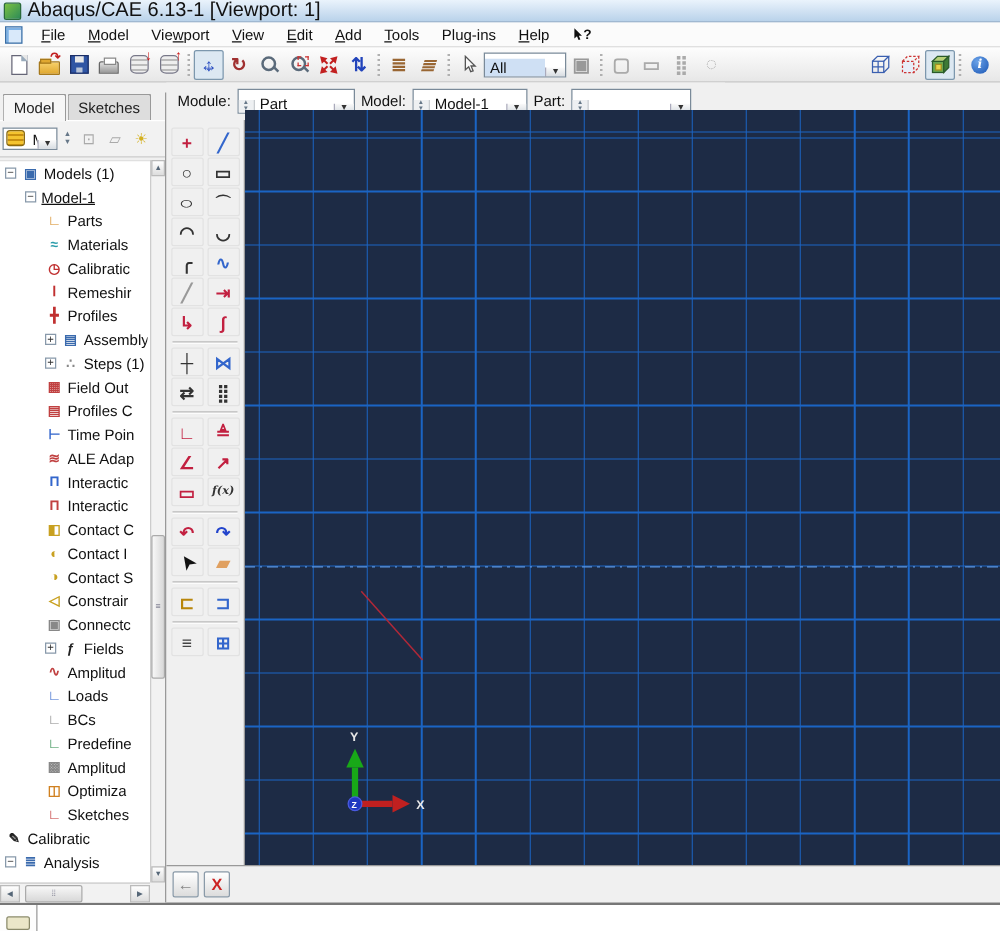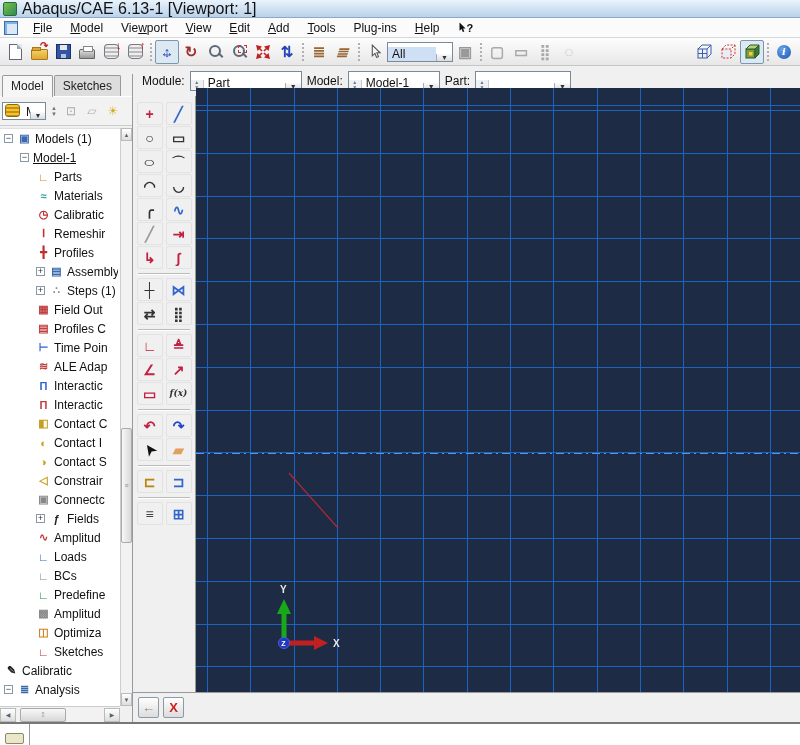--- a/index.html
+++ b/index.html
@@ -292,21 +292,21 @@
   <span class="tsep"></span>
   <span class="tbtn">
       <span class="i-info">
         <span style="color: rgb(255, 255, 255);">i</span>
       </span>
     </span>
 </div>
 
 <div id="contextbar">
   <span>Module:</span>
-  <div class="combo" style="width:112px">
+  <div class="combo" style="width:94px">
     <span class="spin">
         <i style="color: rgb(102, 119, 136);">▲</i>
         <i style="color: rgb(102, 119, 136);">▼</i>
       </span>
     <span class="val">Part</span>
     <span class="dd">
         <span style="color: rgb(51, 51, 51);">▼</span>
       </span>
   </div>
   <span>Model:</span>

